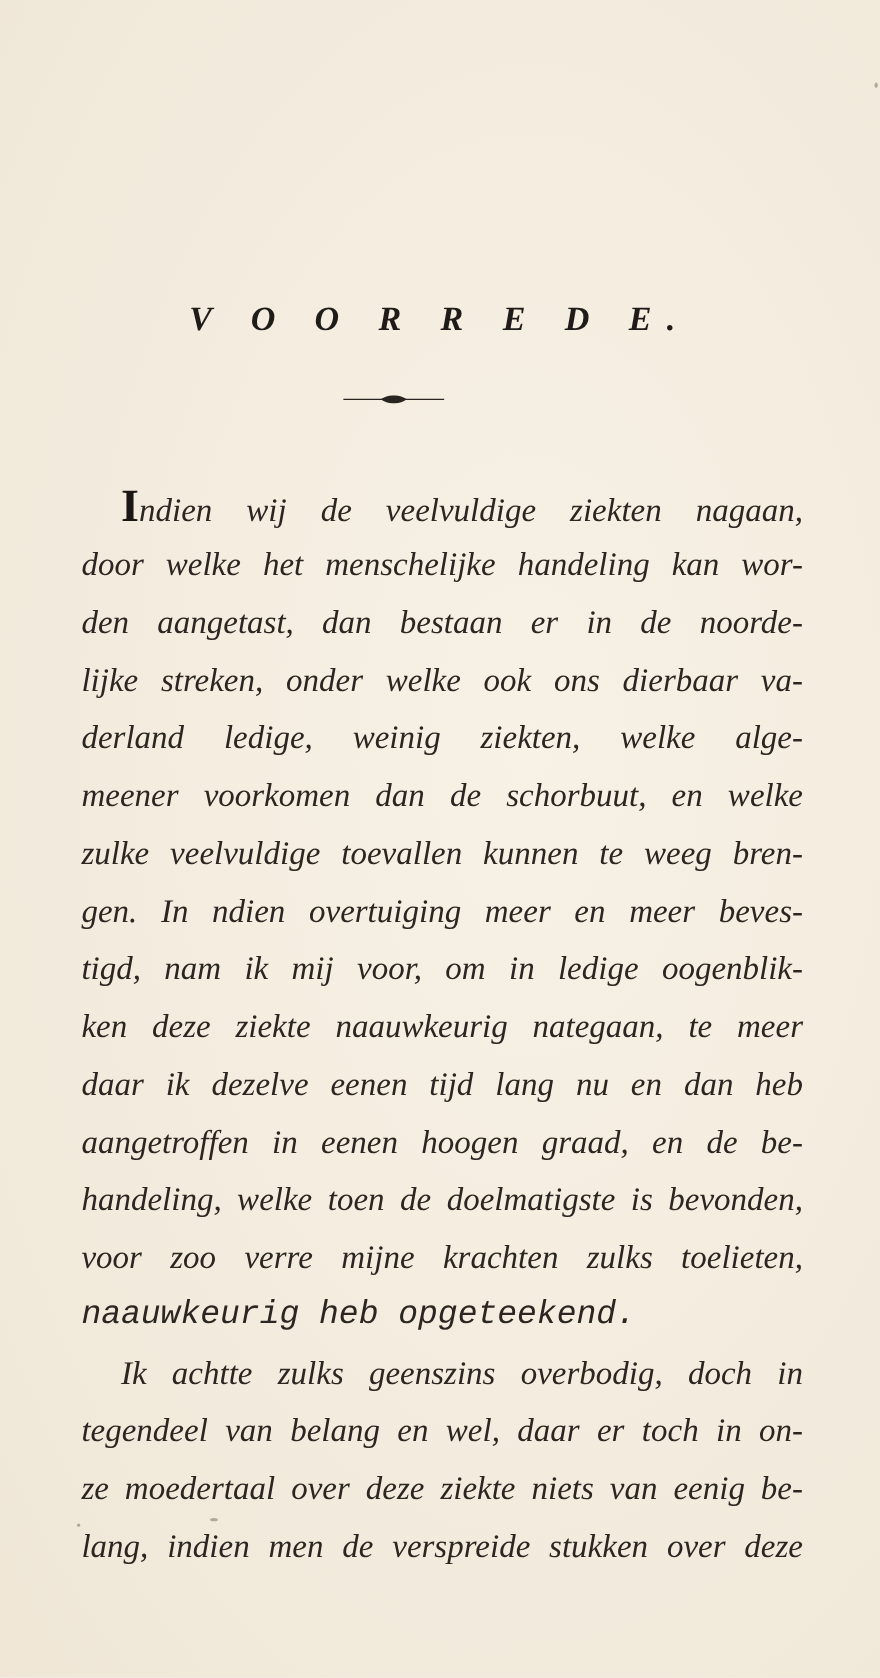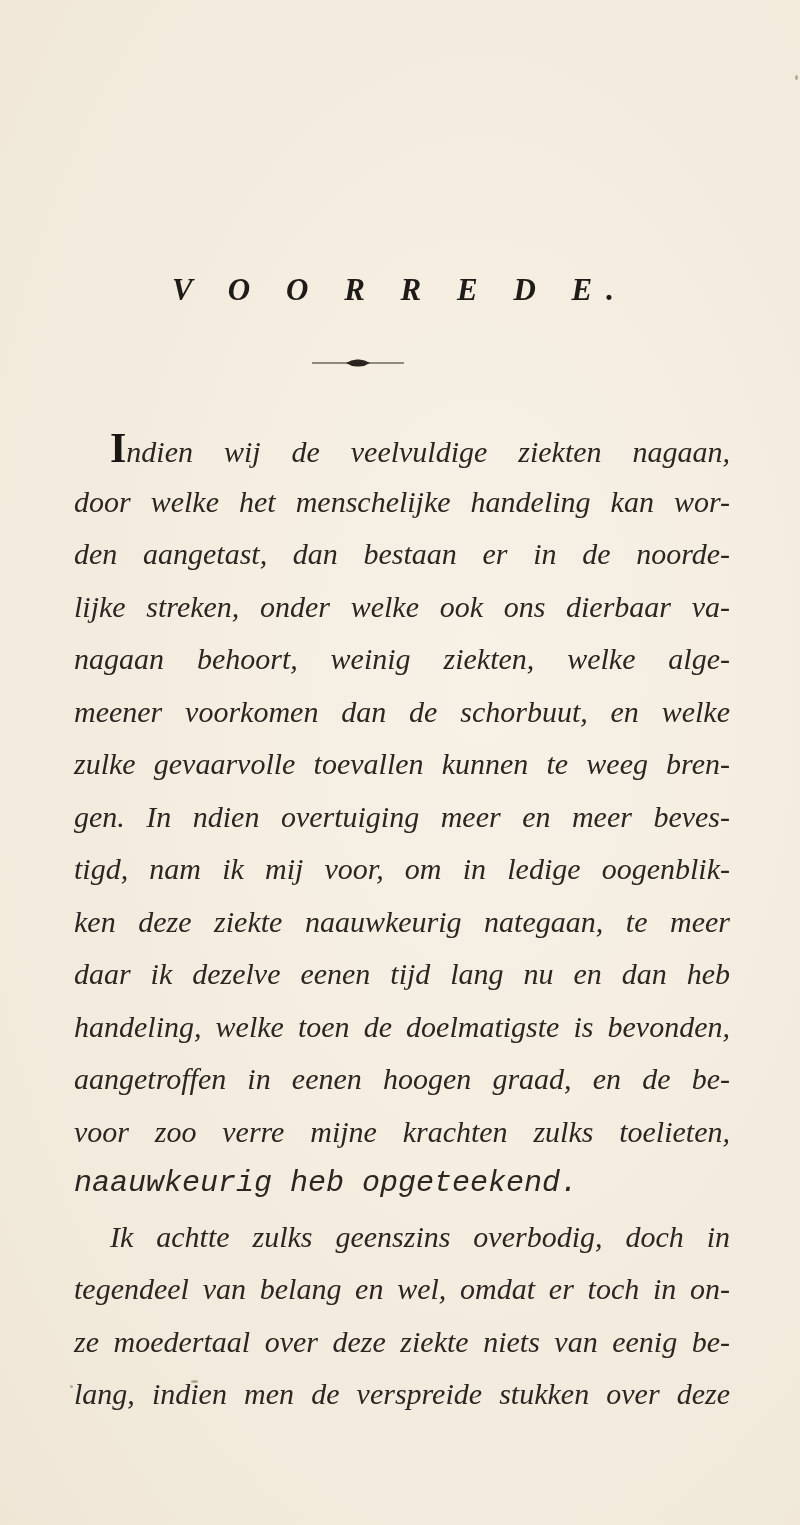--- a/index.html
+++ b/index.html
@@ -42,21 +42,21 @@
       height: 10px;
     }
     .body-text {
       position: absolute;
       top: 425px;
       left: 74px;
       width: 656px;
     }
     .line {
       height: 52.5px;
-      line-height: 47px;
+      line-height: 72px;
       font-family: "Liberation Serif", "DejaVu Serif", serif;
       font-style: italic;
       font-size: 30px;
       color: #2b2621;
       white-space: nowrap;
       text-align: justify;
       text-align-last: justify;
     }
     .line.last {
       text-align-last: left;
@@ -89,33 +89,33 @@
   <svg class="ornament" viewBox="0 0 92 10">
     <line x1="0" y1="5" x2="92" y2="5" stroke="#2a2420" stroke-width="1.2"></line>
     <path d="M34 5 Q40 1 46 1.5 Q52 1 58 5 Q52 9 46 8.5 Q40 9 34 5 Z" fill="#2a2420"></path>
   </svg>
 
   <div class="body-text">
     <div class="line indent"><span class="dropcap">I</span><span>ndien wij de veelvuldige ziekten nagaan,</span></div>
     <div class="line">door welke het menschelijke handeling kan wor-</div>
     <div class="line">den aangetast, dan bestaan er in de noorde-</div>
     <div class="line">lijke streken, onder welke ook ons dierbaar va-</div>
-    <div class="line">nagaan behoort, weinig ziekten, welke alge-</div>
+    <div class="line">derland ledige, weinig ziekten, welke alge-</div>
     <div class="line">meener voorkomen dan de schorbuut, en welke</div>
-    <div class="line">zulke gevaarvolle toevallen kunnen te weeg bren-</div>
+    <div class="line">zulke veelvuldige toevallen kunnen te weeg bren-</div>
     <div class="line">gen. In ndien overtuiging meer en meer beves-</div>
     <div class="line">tigd, nam ik mij voor, om in ledige oogenblik-</div>
     <div class="line">ken deze ziekte naauwkeurig nategaan, te meer</div>
     <div class="line">daar ik dezelve eenen tijd lang nu en dan heb</div>
+    <div class="line">aangetroffen in eenen hoogen graad, en de be-</div>
     <div class="line">handeling, welke toen de doelmatigste is bevonden,</div>
-    <div class="line">aangetroffen in eenen hoogen graad, en de be-</div>
     <div class="line">voor zoo verre mijne krachten zulks toelieten,</div>
     <div class="line last">naauwkeurig heb opgeteekend.</div>
     <div class="line indent">Ik achtte zulks geenszins overbodig, doch in</div>
-    <div class="line">tegendeel van belang en wel, omdat er toch in on-</div>
+    <div class="line">tegendeel van belang en wel, daar er toch in on-</div>
     <div class="line">ze moedertaal over deze ziekte niets van eenig be-</div>
     <div class="line">lang, indien men de verspreide stukken over deze</div>
   </div>
 
   <div class="speck" style="left:191px;top:1380px;width:7px;height:3px;"></div>
   <div class="speck" style="left:70px;top:1385px;width:3px;height:3px;"></div>
   <div class="speck" style="left:795px;top:75px;width:3px;height:5px;"></div>
 </div>
 
 </body></html>

